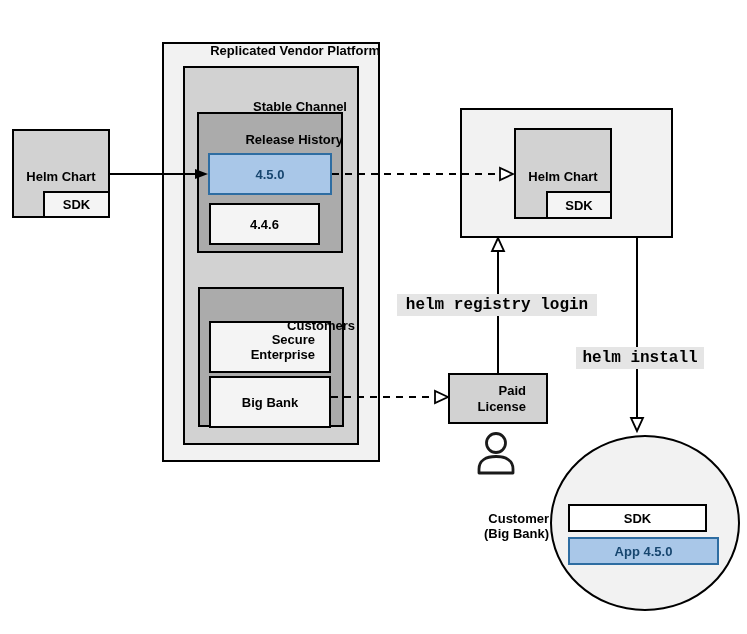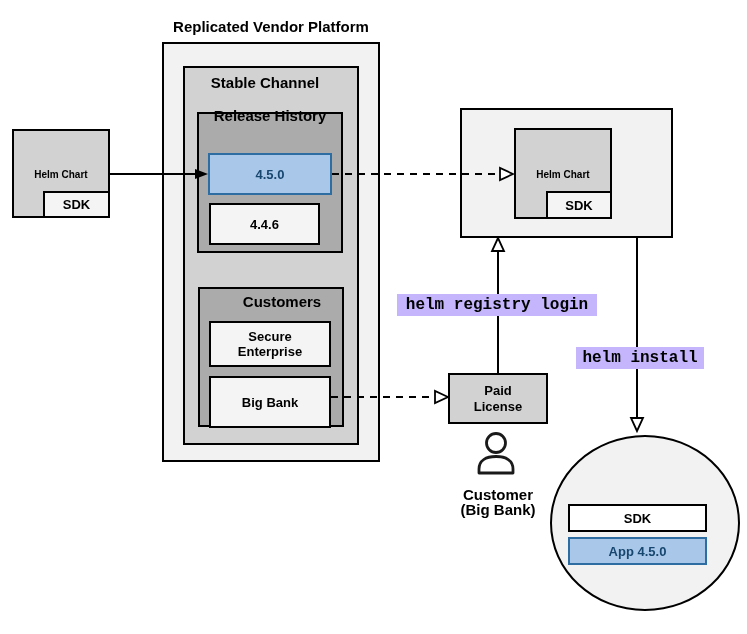--- a/index.html
+++ b/index.html
@@ -8,30 +8,30 @@
     font-family:"Liberation Sans","DejaVu Sans",sans-serif; overflow:hidden;
   }
   .box { position:absolute; box-sizing:border-box; border:2px solid #000; }
   .fill-pale  { background:#f2f2f2; }
   .fill-mid   { background:#d2d2d2; }
   .fill-dark  { background:#ababab; }
   .fill-inner { background:#f4f4f4; }
   .fill-white { background:#ffffff; }
   .hl { background:#a9c7e8; border-color:#2e6da2; color:#17466f; }
   .lbl {
-    position:absolute; font-weight:bold; font-size:15px; line-height:15px;
-    text-align:center; color:#000; z-index:3; white-space:nowrap;
+    position:absolute; font-weight:bold; font-size:13px; line-height:15px;
+    text-align:right; color:#000; z-index:3; white-space:nowrap;margin-top:24px;
   }
   .cbox { display:flex; align-items:center; justify-content:center;
-          font-weight:bold; font-size:13px; line-height:15px; text-align:center; }
+          font-weight:bold; font-size:13px; line-height:15px; text-align:right; }
   .inlbl { position:absolute; left:0; right:0; text-align:center;
-           font-weight:bold; font-size:10px; }
+           font-weight:bold; font-size:13px; }
   .mono {
     position:absolute; z-index:20; font-family:"Liberation Mono","DejaVu Sans Mono",monospace;
-    font-weight:bold; font-size:16px; color:#000; background:#c4b5fd;
+    font-weight:bold; font-size:16px; color:#000; background:#e5e5e5;
     text-align:center; padding:2px 0; white-space:nowrap;
   }
   svg.overlay { position:absolute; left:0; top:0; z-index:10; pointer-events:none; }
   svg.icon { position:absolute; z-index:4; }
 </style>
 </head>
 <body>
 
 <div id="canvas">
 
@@ -44,21 +44,21 @@
 
   <div class="box fill-dark" style="left:197px; top:112px; width:146px; height:141px;"></div>
   <div class="lbl" style="left:197px; top:108px; width:146px;">Release History</div>
 
   <div class="box cbox hl" style="left:208px; top:153px; width:124px; height:42px; z-index:2;">4.5.0</div>
   <div class="box cbox fill-inner" style="left:209px; top:203px; width:111px; height:42px; z-index:2;">4.4.6</div>
 
   <div class="box fill-dark" style="left:198px; top:287px; width:146px; height:140px;"></div>
   <div class="lbl" style="left:198px; top:294px; width:146px;padding-left:11px;">Customers</div>
 
-  <div class="box cbox fill-inner wrap" style="left:209px; top:321px; width:122px; height:46px; z-index:2; white-space:normal; padding:0 14px;">Secure Enterprise</div>
+  <div class="box cbox fill-inner wrap" style="left:209px; top:321px; width:122px; height:52px; z-index:2; white-space:normal; padding:0 14px;">Secure Enterprise</div>
   <div class="box cbox fill-inner" style="left:209px; top:376px; width:122px; height:52px; z-index:2;">Big Bank</div>
 
   <div class="box fill-mid" style="left:12px; top:129px; width:98px; height:89px;">
     <div class="inlbl" style="top:38px;">Helm Chart</div>
   </div>
   <div class="box cbox fill-inner" style="left:43px; top:191px; width:67px; height:27px; z-index:2;">SDK</div>
 
   <div class="box fill-pale" style="left:460px; top:108px; width:213px; height:130px;"></div>
   <div class="box fill-mid" style="left:514px; top:128px; width:98px; height:91px; z-index:2;">
     <div class="inlbl" style="top:39px;">Helm Chart</div>
@@ -71,21 +71,21 @@
     <circle cx="26" cy="18" r="9.5" fill="#ffffff" stroke="#1a1a1a" stroke-width="2.8"></circle>
     <path d="M9,48 L9,44 C9,35.5 16,31.5 26,31.5 C36,31.5 43,35.5 43,44 L43,48 Z" fill="#ffffff" stroke="#1a1a1a" stroke-width="2.8" stroke-linejoin="round"></path>
   </svg>
   <div class="lbl" style="left:447px; top:487px; width:102px;">
     <div>Customer</div>
     <div>(Big Bank)</div>
   </div>
 
   <div class="box fill-pale" style="left:550px; top:435px; width:190px; height:176px; border-radius:50%;"></div>
   <div class="box cbox fill-white" style="left:568px; top:504px; width:139px; height:28px; z-index:2;">SDK</div>
-  <div class="box cbox hl" style="left:568px; top:537px; width:139px; height:28px; z-index:2;">App 4.5.0</div>
+  <div class="box cbox hl" style="left:568px; top:537px; width:151px; height:28px; z-index:2;">App 4.5.0</div>
 
   <div class="mono" style="left:397px; top:294px; width:200px;">helm registry login</div>
   <div class="mono" style="left:576px; top:347px; width:128px;">helm install</div>
 
   <svg class="overlay" width="747" height="634" viewBox="0 0 747 634">
 
     <g>
       <line x1="110" y1="174" x2="196" y2="174" stroke="#000" stroke-width="2"></line>
       <polygon points="208,174 195,169 195,179" fill="#000"></polygon>
     </g>

